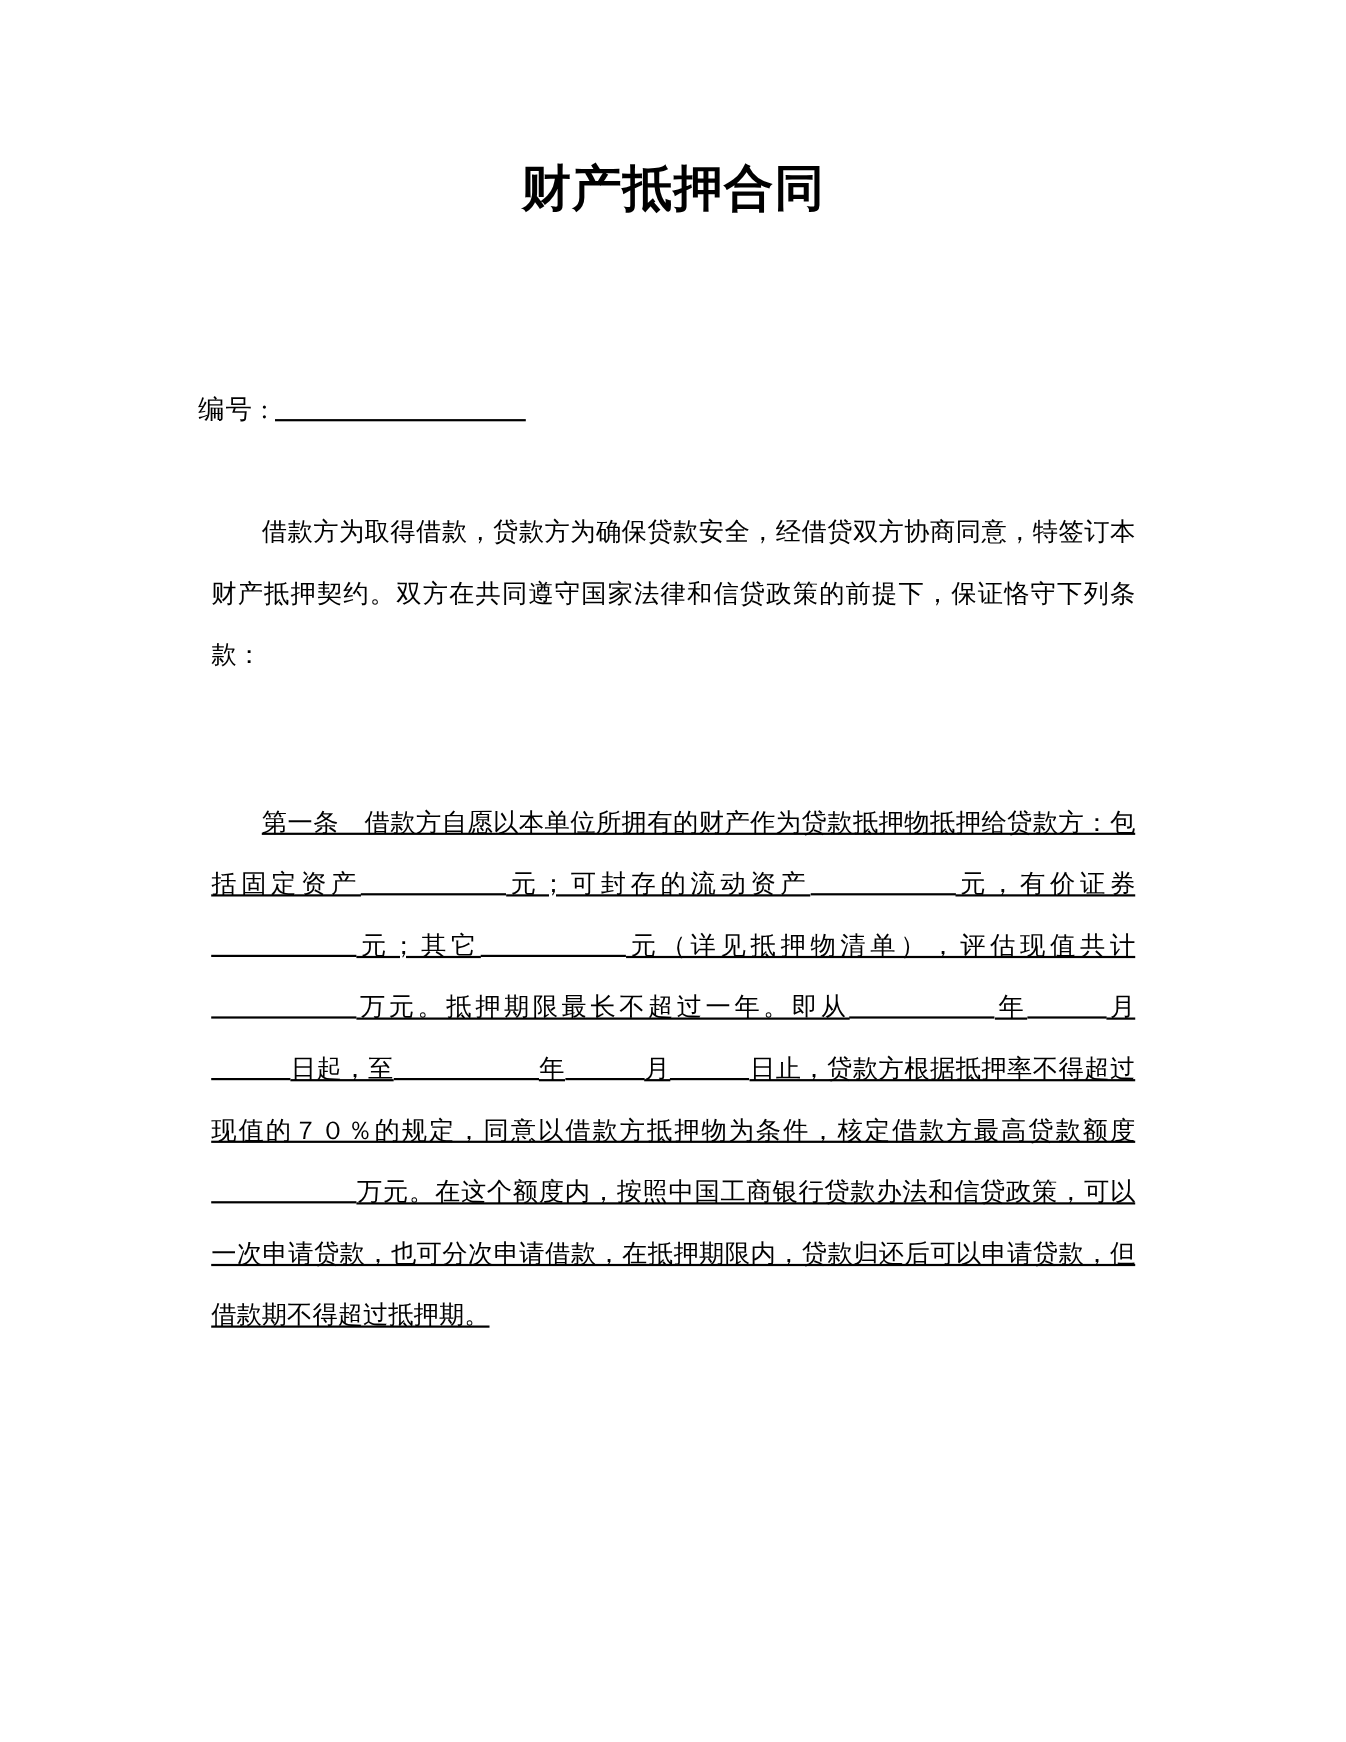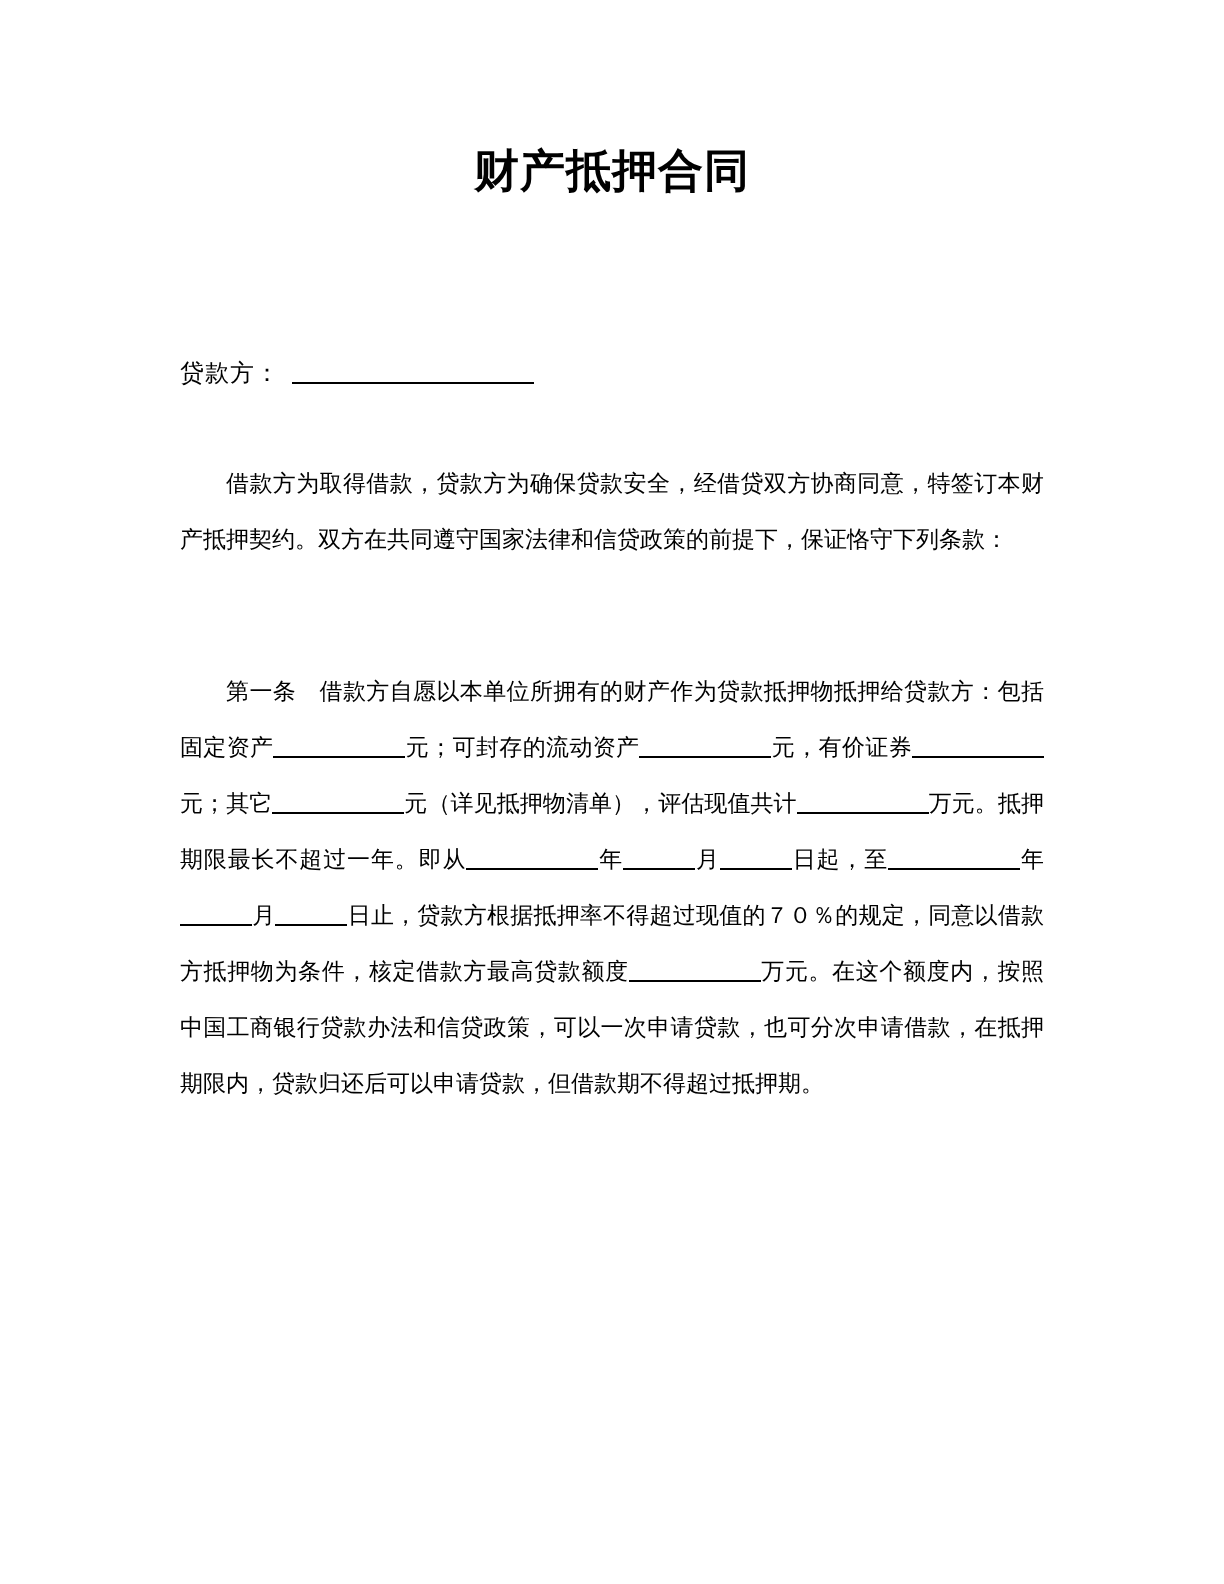--- a/index.html
+++ b/index.html
@@ -43,35 +43,35 @@
     display: inline-block;
     height: 16px;
     border-bottom: 2px solid #000000;
     position: relative;
     top: 3px;
   }
   .contract-body {
     font-size: 23px;
   }
   .para {
-    margin: 0;
+    margin: 12px;
     line-height: 56px;
     text-align: justify;
     text-justify: inter-ideograph;
     text-indent: 2em;
   }
   .para-preamble { margin-top: 56px; }
-  .para-clause-1 { margin-top: 96px; }
+  .para-clause-1 { margin-top: 96px; text-decoration: underline; }
   .para-clause-2 { margin-top: 52px; }
 </style>
 </head>
 <body>
 
 <div class="page" style="color: rgb(0, 0, 0); background: rgb(255, 255, 255);">
   <h1 class="title">财产抵押合同</h1>
   <div class="header-fields">
-      <div class="field-row"><span class="field-label">贷款方：</span><span class="blank" style="width: 242px; margin-left: 12px;"></span></div>
+      <div class="field-row"><span class="field-label">编号 :</span><span class="blank" style="width: 228px; margin-left: 5px;"></span></div>
     </div>
   <div class="contract-body">
       <p class="para para-preamble">借款方为取得借款，贷款方为确保贷款安全，经借贷双方协商同意，特签订本财产抵押契约。双方在共同遵守国家法律和信贷政策的前提下，保证恪守下列条款：</p>
       <p class="para para-clause-1">第一条　借款方自愿以本单位所拥有的财产作为贷款抵押物抵押给贷款方：包括固定资产<span class="blank" style="width: 132px;"></span>元；可封存的流动资产<span class="blank" style="width: 132px;"></span>元，有价证券<span class="blank" style="width: 132px;"></span>元；其它<span class="blank" style="width: 132px;"></span>元（详见抵押物清单），评估现值共计<span class="blank" style="width: 132px;"></span>万元。抵押期限最长不超过一年。即从<span class="blank" style="width: 132px;"></span>年<span class="blank" style="width: 72px;"></span>月<span class="blank" style="width: 72px;"></span>日起，至<span class="blank" style="width: 132px;"></span>年<span class="blank" style="width: 72px;"></span>月<span class="blank" style="width: 72px;"></span>日止，贷款方根据抵押率不得超过现值的７０％的规定，同意以借款方抵押物为条件，核定借款方最高贷款额度<span class="blank" style="width: 132px;"></span>万元。在这个额度内，按照中国工商银行贷款办法和信贷政策，可以一次申请贷款，也可分次申请借款，在抵押期限内，贷款归还后可以申请贷款，但借款期不得超过抵押期。</p>
     </div>
 </div>
 
 </body></html>

